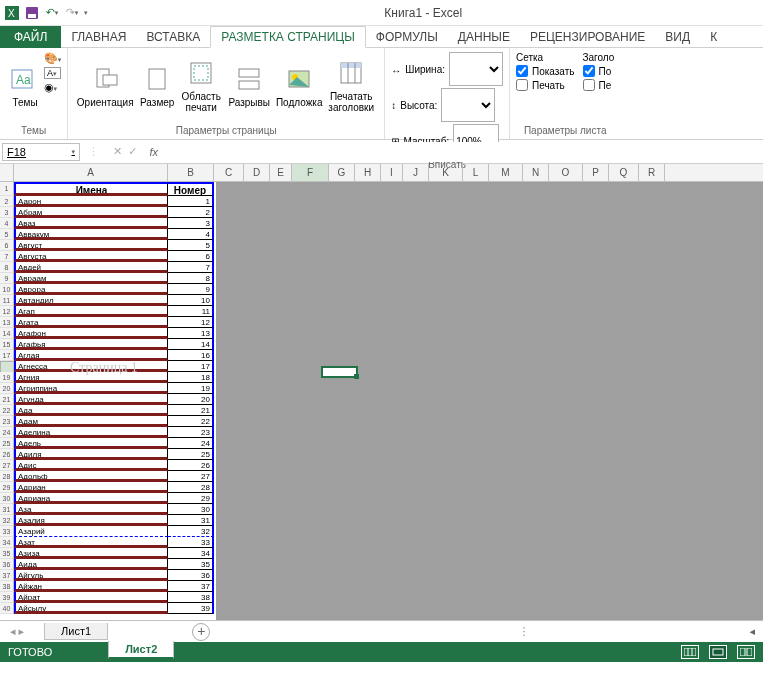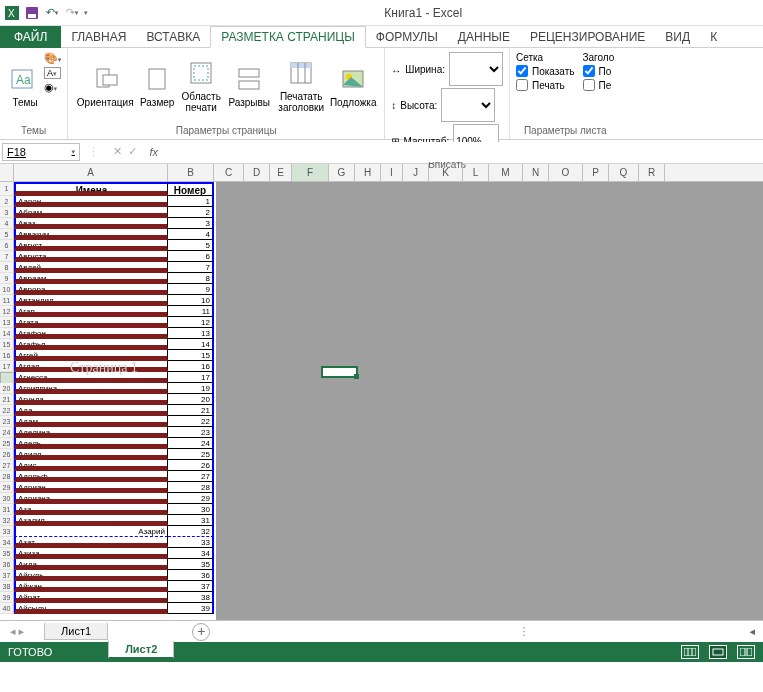--- a/index.html
+++ b/index.html
@@ -41,26 +41,26 @@
 .corner { width: 14px; border-right: 1px solid #c0c0c0; background: #f3f3f3; }
 .ch { border-right: 1px solid #c0c0c0; text-align: center; font-size: 10px; color: #555; display: flex; align-items: center; justify-content: center; }
 
 
 .gridwrap { position: relative; height: 438px; overflow: hidden; }
 .graybg { position: absolute; left: 216px; top: 0; right: 0; bottom: 0; background: #9f9f9f; }
 .rows { position: relative; }
 .row { display: flex; height: 11px; }
 .rh { width: 14px; border-right: 1px solid #c0c0c0; border-bottom: 1px solid #e0e0e0; background: #f3f3f3; font-size: 7px; color: #555; text-align: center; line-height: 11px; }
 .rh.sel { background: #d5e5d5; }
-.cellA { width: 154px; border-right: 1px solid #000; border-bottom: 5px solid #7f1d1d; border-left: 2px solid #00f; padding: 0 2px; font-size: 8px; line-height: 11px; background: #fff; overflow: hidden; }
+.cellA { width: 154px; border-right: 1px solid #000; border-bottom: 3px solid #7f1d1d; border-left: 2px solid #00f; padding: 0 2px; font-size: 8px; line-height: 11px; background: #fff; overflow: hidden; }
 .cellB { width: 46px; border-right: 2px solid #00f; border-bottom: 1px solid #000; padding: 0 2px; font-size: 8px; line-height: 11px; text-align: right; background: #fff; }
 .hdr-row .cellA, .hdr-row .cellB { font-weight: bold; text-align: center; border-top: 2px solid #00f; font-size: 10px; height: 14px; line-height: 14px; }
 .hdr-row { height: 14px; }
 .hdr-row .rh { height: 14px; line-height: 14px; }
-.row.dashed .cellA, .row.dashed .cellB { border-bottom: 1px dashed #00f; text-align: right; }
+.row.dashed .cellA, .row.dashed .cellB { border-bottom: 1px dashed #00f; }
 .watermark { position: absolute; left: 70px; top: 178px; font-size: 14px; color: #ccc; font-family: Georgia, serif; pointer-events: none; }
 .sel-cell { position: absolute; left: 321px; top: 184px; width: 37px; height: 12px; border: 2px solid #217346; background: #fff; }
 .sel-cell::after { content: ''; position: absolute; right: -3px; bottom: -3px; width: 5px; height: 5px; background: #217346; }
 
 
 .sheetbar { height: 22px; border-top: 1px solid #c0c0c0; display: flex; align-items: center; background: #fff; padding-left: 10px; }
 .sheetnav { display: flex; gap: 8px; color: #999; padding-right: 20px; }
 .sheettab { padding: 2px 16px; font-size: 11px; border: 1px solid #c0c0c0; border-top: none; background: #f0f0f0; cursor: pointer; }
 .sheettab.active { background: #fff; border-bottom: 2px solid #217346; color: #217346; font-weight: bold; margin-top: 36px; }
 .addsheet { width: 18px; height: 18px; border: 1px solid #aaa; border-radius: 50%; text-align: center; line-height: 14px; margin-left: 18px; color: #666; cursor: pointer; font-size: 14px; }
@@ -165,41 +165,41 @@
         </div>
       <div class="big-btn">
           <span class="ico">
             <svg width="28" height="28">
               <rect x="4" y="4" width="20" height="8" fill="#fff" stroke="#888"></rect>
               <rect x="4" y="16" width="20" height="8" fill="#fff" stroke="#888"></rect>
             </svg>
           </span>
           <span class="lbl">Разрывы</span>
         </div>
+      <div class="big-btn">
+          <span class="ico">
+            <svg width="28" height="28">
+              <rect x="4" y="6" width="20" height="16" fill="#cce5b0" stroke="#888"></rect>
+              <circle cx="10" cy="12" r="3" fill="#fc0"></circle>
+              <path d="M4 20 L12 12 L24 22" fill="#5a9"></path>
+            </svg>
+          </span>
+          <span class="lbl">Подложка</span>
+        </div>
       <div class="big-btn" style="width:54px">
           <span class="ico">
             <svg width="28" height="28">
               <rect x="4" y="4" width="20" height="20" fill="#fff" stroke="#888"></rect>
               <rect x="4" y="4" width="20" height="5" fill="#c8d8f0"></rect>
               <line x1="11" y1="4" x2="11" y2="24" stroke="#888"></line>
               <line x1="18" y1="4" x2="18" y2="24" stroke="#888"></line>
             </svg>
           </span>
           <span class="lbl" style="white-space:pre-line">Печатать
 заголовки</span>
-        </div>
-      <div class="big-btn">
-          <span class="ico">
-            <svg width="28" height="28">
-              <rect x="4" y="6" width="20" height="16" fill="#cce5b0" stroke="#888"></rect>
-              <circle cx="10" cy="12" r="3" fill="#fc0"></circle>
-              <path d="M4 20 L12 12 L24 22" fill="#5a9"></path>
-            </svg>
-          </span>
-          <span class="lbl">Подложка</span>
         </div>
     </div>
     <div class="group-label">Параметры страницы</div>
   </div>
 
   <div class="group">
     <div class="group-body">
       <div class="mini">
         <div class="mini-row">
             <span>↔</span>
@@ -360,33 +360,33 @@
         <div class="rh">14</div>
         <div class="cellA">Агафон</div>
         <div class="cellB">13</div>
       </div>
       <div class="row">
         <div class="rh">15</div>
         <div class="cellA">Агафья</div>
         <div class="cellB">14</div>
       </div>
       <div class="row">
-        <div class="rh">16</div>
-        <div class="cellA">Аггей</div>
-        <div class="cellB">15</div>
-      </div>
-      <div class="row">
         <div class="rh">17</div>
         <div class="cellA">Аглая</div>
         <div class="cellB">16</div>
       </div>
       <div class="row">
         <div class="rh sel">18</div>
         <div class="cellA">Агнесса</div>
         <div class="cellB">17</div>
+      </div>
+      <div class="row">
+        <div class="rh">19</div>
+        <div class="cellA">Агния</div>
+        <div class="cellB">18</div>
       </div>
       <div class="row">
         <div class="rh">20</div>
         <div class="cellA">Агриппина</div>
         <div class="cellB">19</div>
       </div>
       <div class="row">
         <div class="rh">21</div>
         <div class="cellA">Агунда</div>
         <div class="cellB">20</div>

